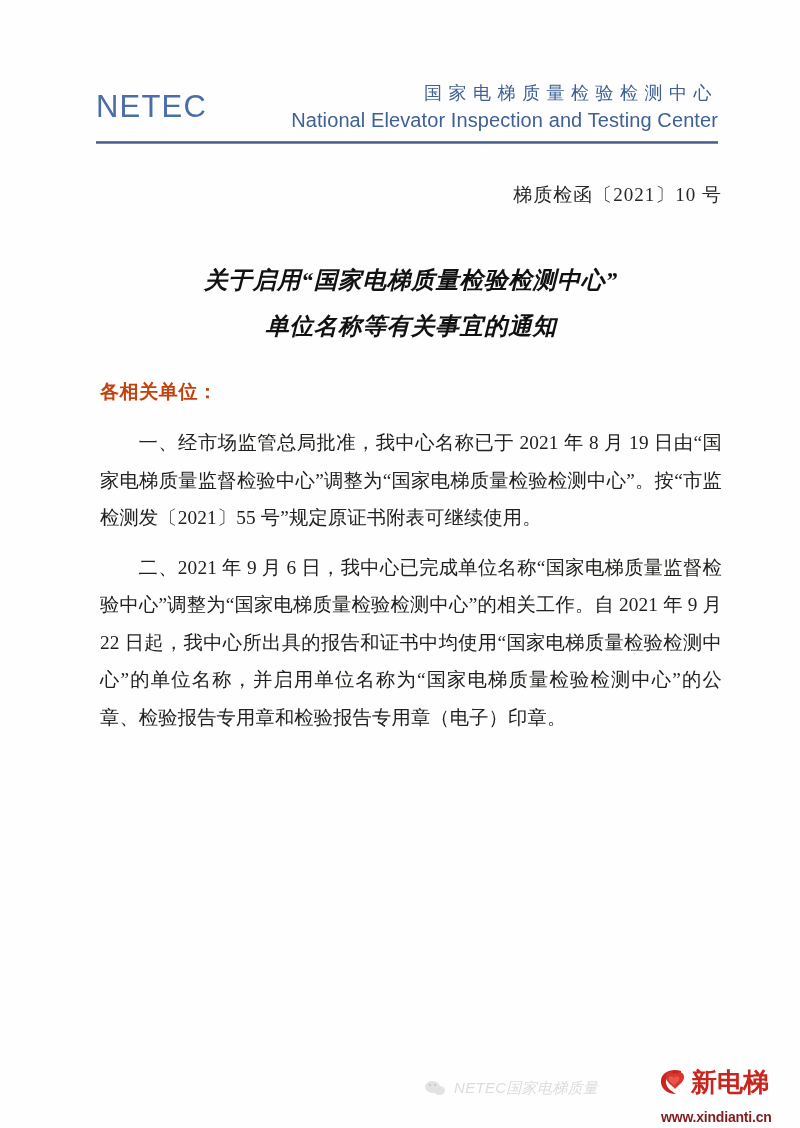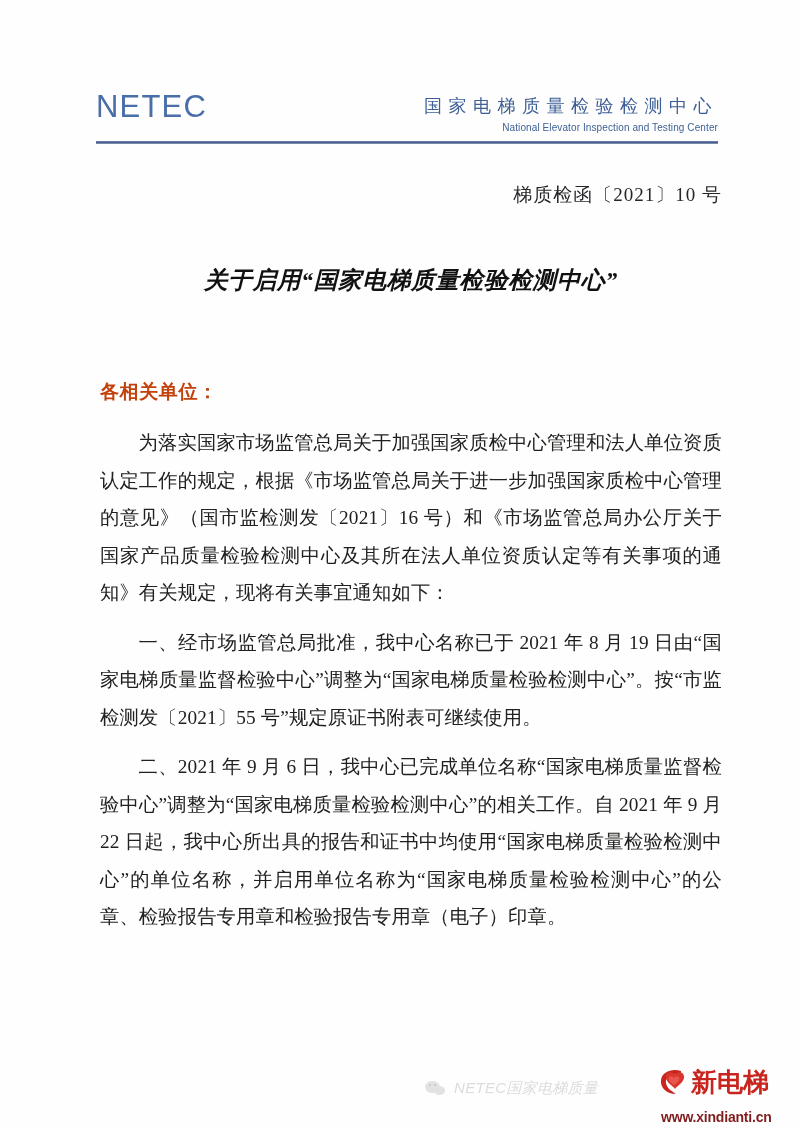--- a/index.html
+++ b/index.html
@@ -57,21 +57,21 @@
     font-family: "Liberation Serif", "DejaVu Serif", serif;
     font-size: 18px;
     color: #3f6096;
     letter-spacing: 6.5px;
     line-height: 1.28;
     white-space: nowrap;
     font-weight: 500;
   }
   .lh-en {
     font-family: "Liberation Sans", "DejaVu Sans", sans-serif;
-    font-size: 10px;
+    font-size: 20px;
     color: #3f6096;
     letter-spacing: 0.1px;
     line-height: 1.35;
     white-space: nowrap;
     margin-top: 2px;
   }
   .lh-rule {
     position: absolute;
     left: 0;
     top: 67px;
@@ -230,26 +230,26 @@
         <div class="lh-en">National Elevator Inspection and Testing Center</div>
       </div>
     </div>
     <div class="lh-rule"></div>
   </div>
 
   <div class="docnum">梯质检函〔2021〕10 号</div>
 
   <div class="doc-title">
     <span class="tline">关于启用“国家电梯质量检验检测中心”</span>
+    <span class="tline">单位名称等有关事宜的通知</span>
   </div>
 
   <div class="salutation">各相关单位：</div>
 
   <div class="body-block">
-    <p class="para">为落实国家市场监管总局关于加强国家质检中心管理和法人单位资质认定工作的规定，根据《市场监管总局关于进一步加强国家质检中心管理的意见》（国市监检测发〔2021〕16 号）和《市场监管总局办公厅关于国家产品质量检验检测中心及其所在法人单位资质认定等有关事项的通知》有关规定，现将有关事宜通知如下：</p>
     <p class="para">一、经市场监管总局批准，我中心名称已于 2021 年 8 月 19 日由“国家电梯质量监督检验中心”调整为“国家电梯质量检验检测中心”。按“市监检测发〔2021〕55 号”规定原证书附表可继续使用。</p>
     <p class="para">二、2021 年 9 月 6 日，我中心已完成单位名称“国家电梯质量监督检验中心”调整为“国家电梯质量检验检测中心”的相关工作。自 2021 年 9 月 22 日起，我中心所出具的报告和证书中均使用“国家电梯质量检验检测中心”的单位名称，并启用单位名称为“国家电梯质量检验检测中心”的公章、检验报告专用章和检验报告专用章（电子）印章。</p>
   </div>
 
   <div class="wm">
     <span class="wm-icon">
       <span class="b1"></span>
       <span class="b2"></span>
       <span class="d d1"></span>
       <span class="d d2"></span>

